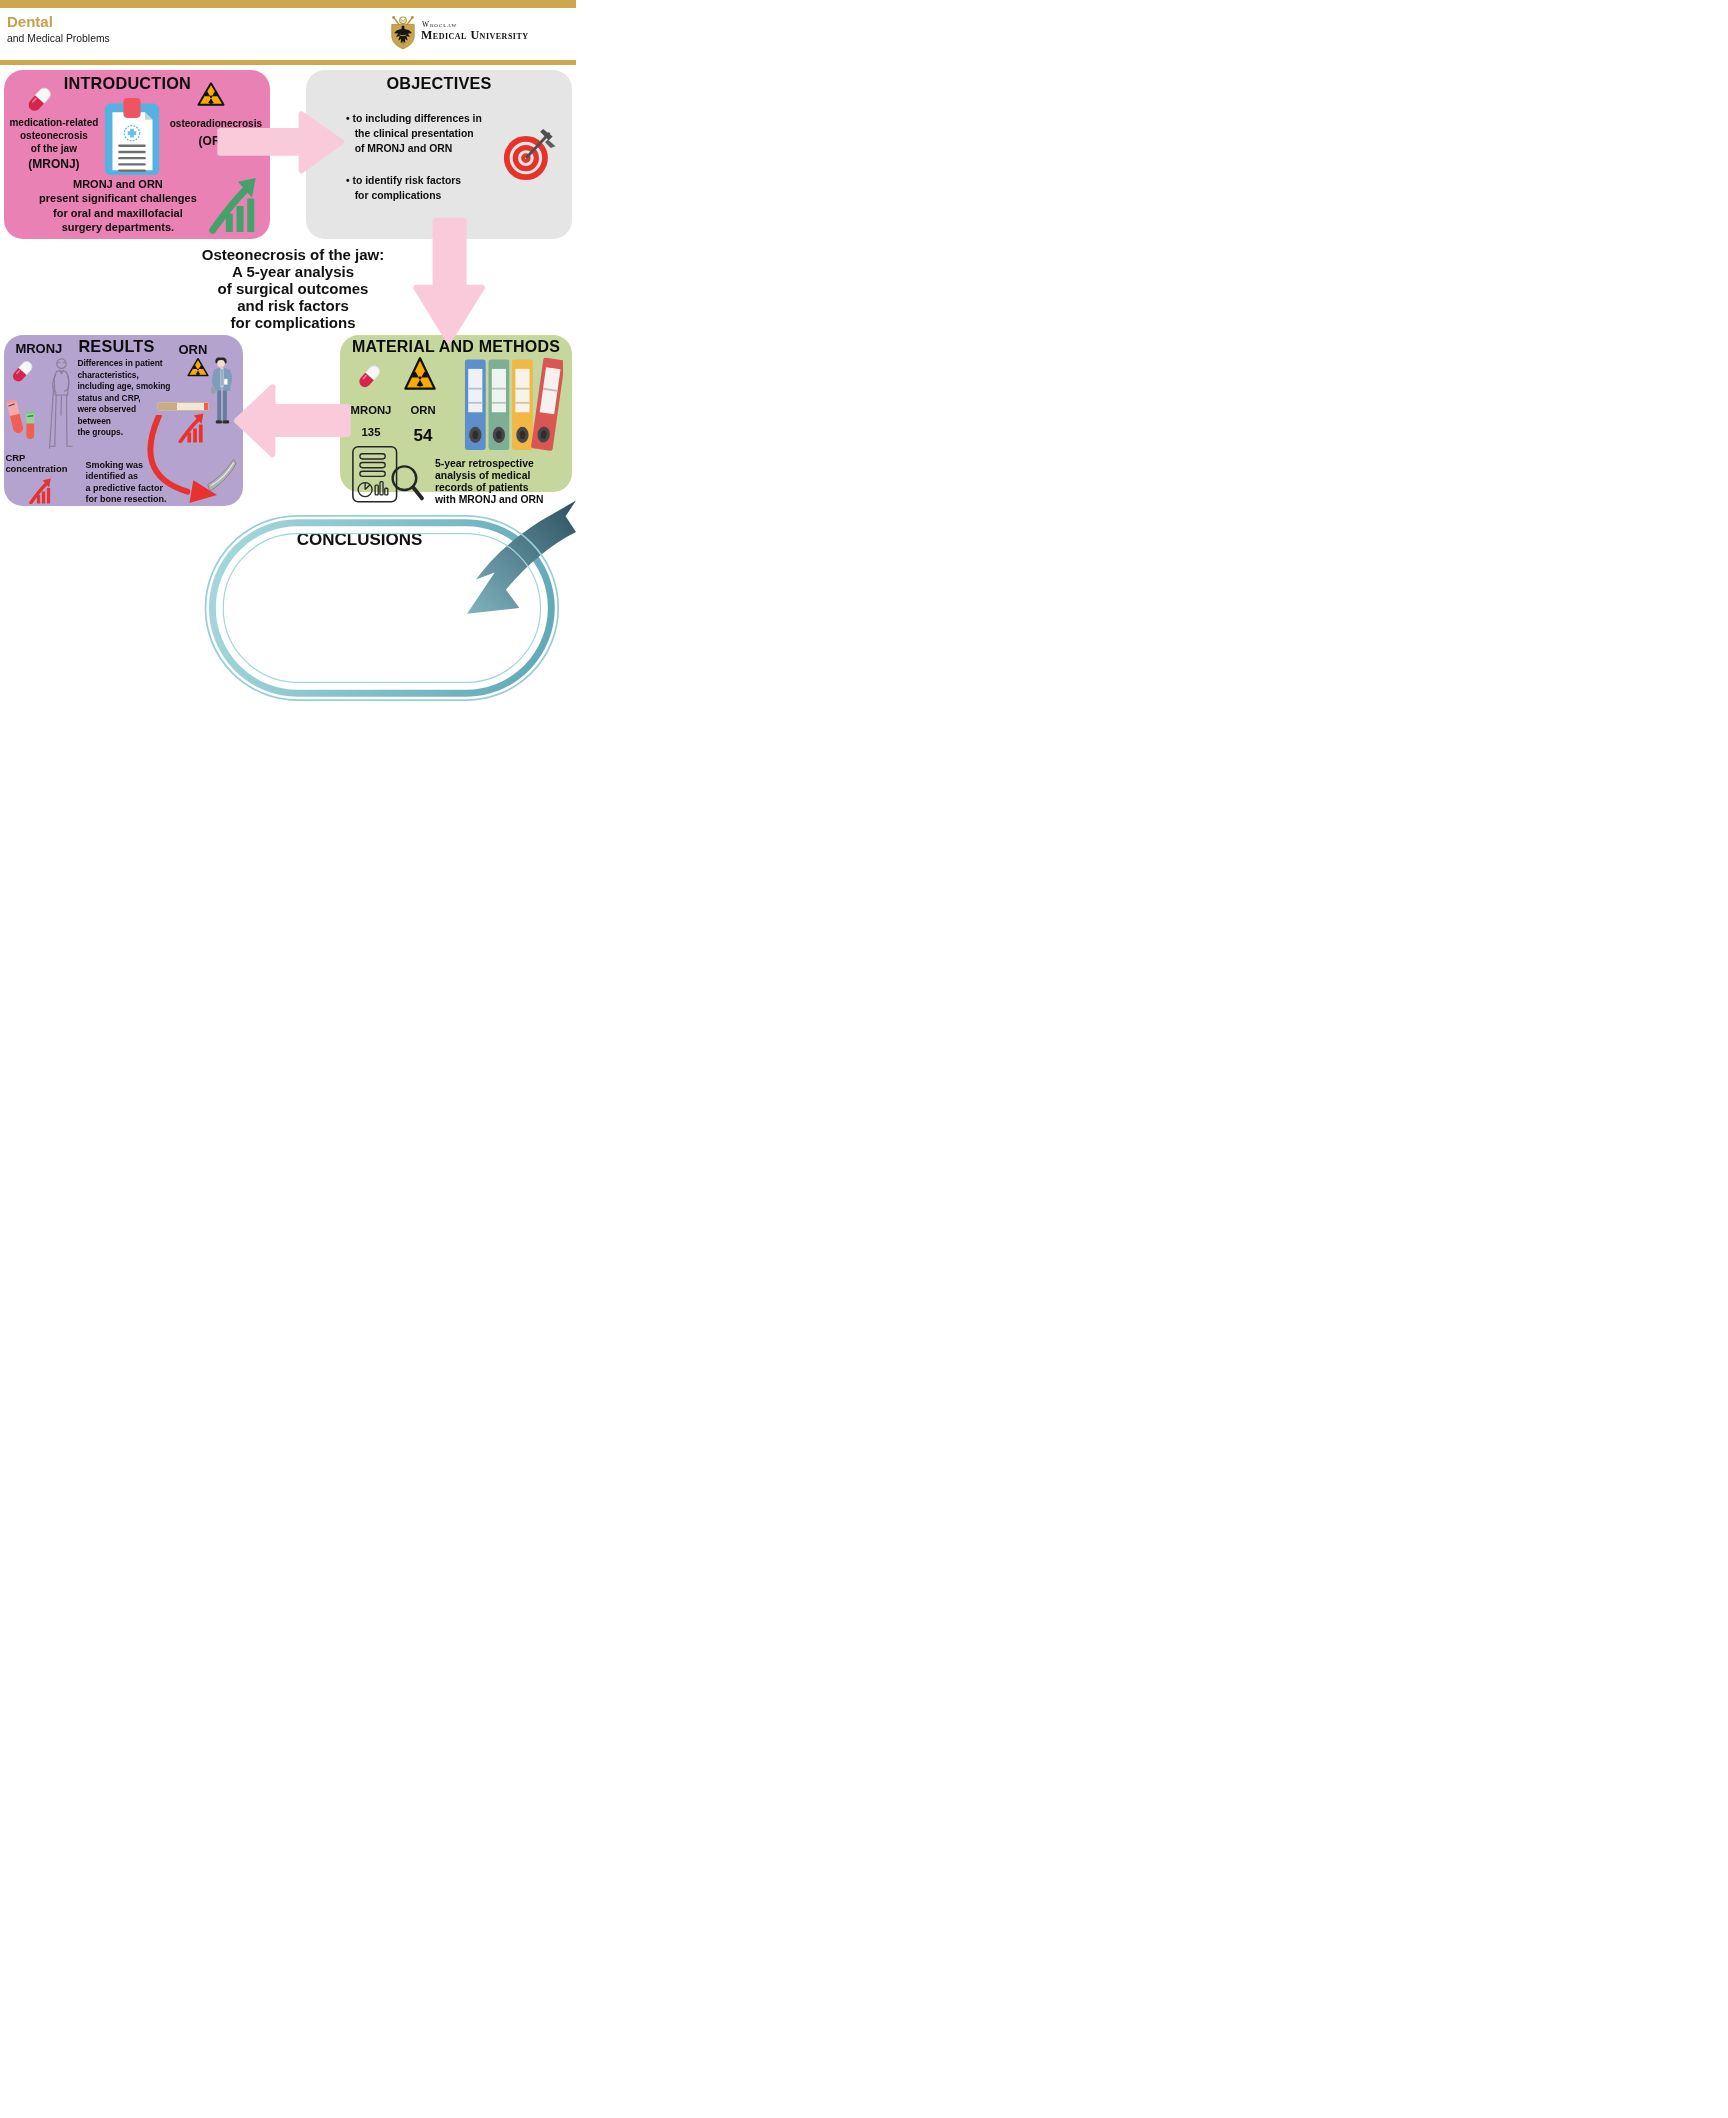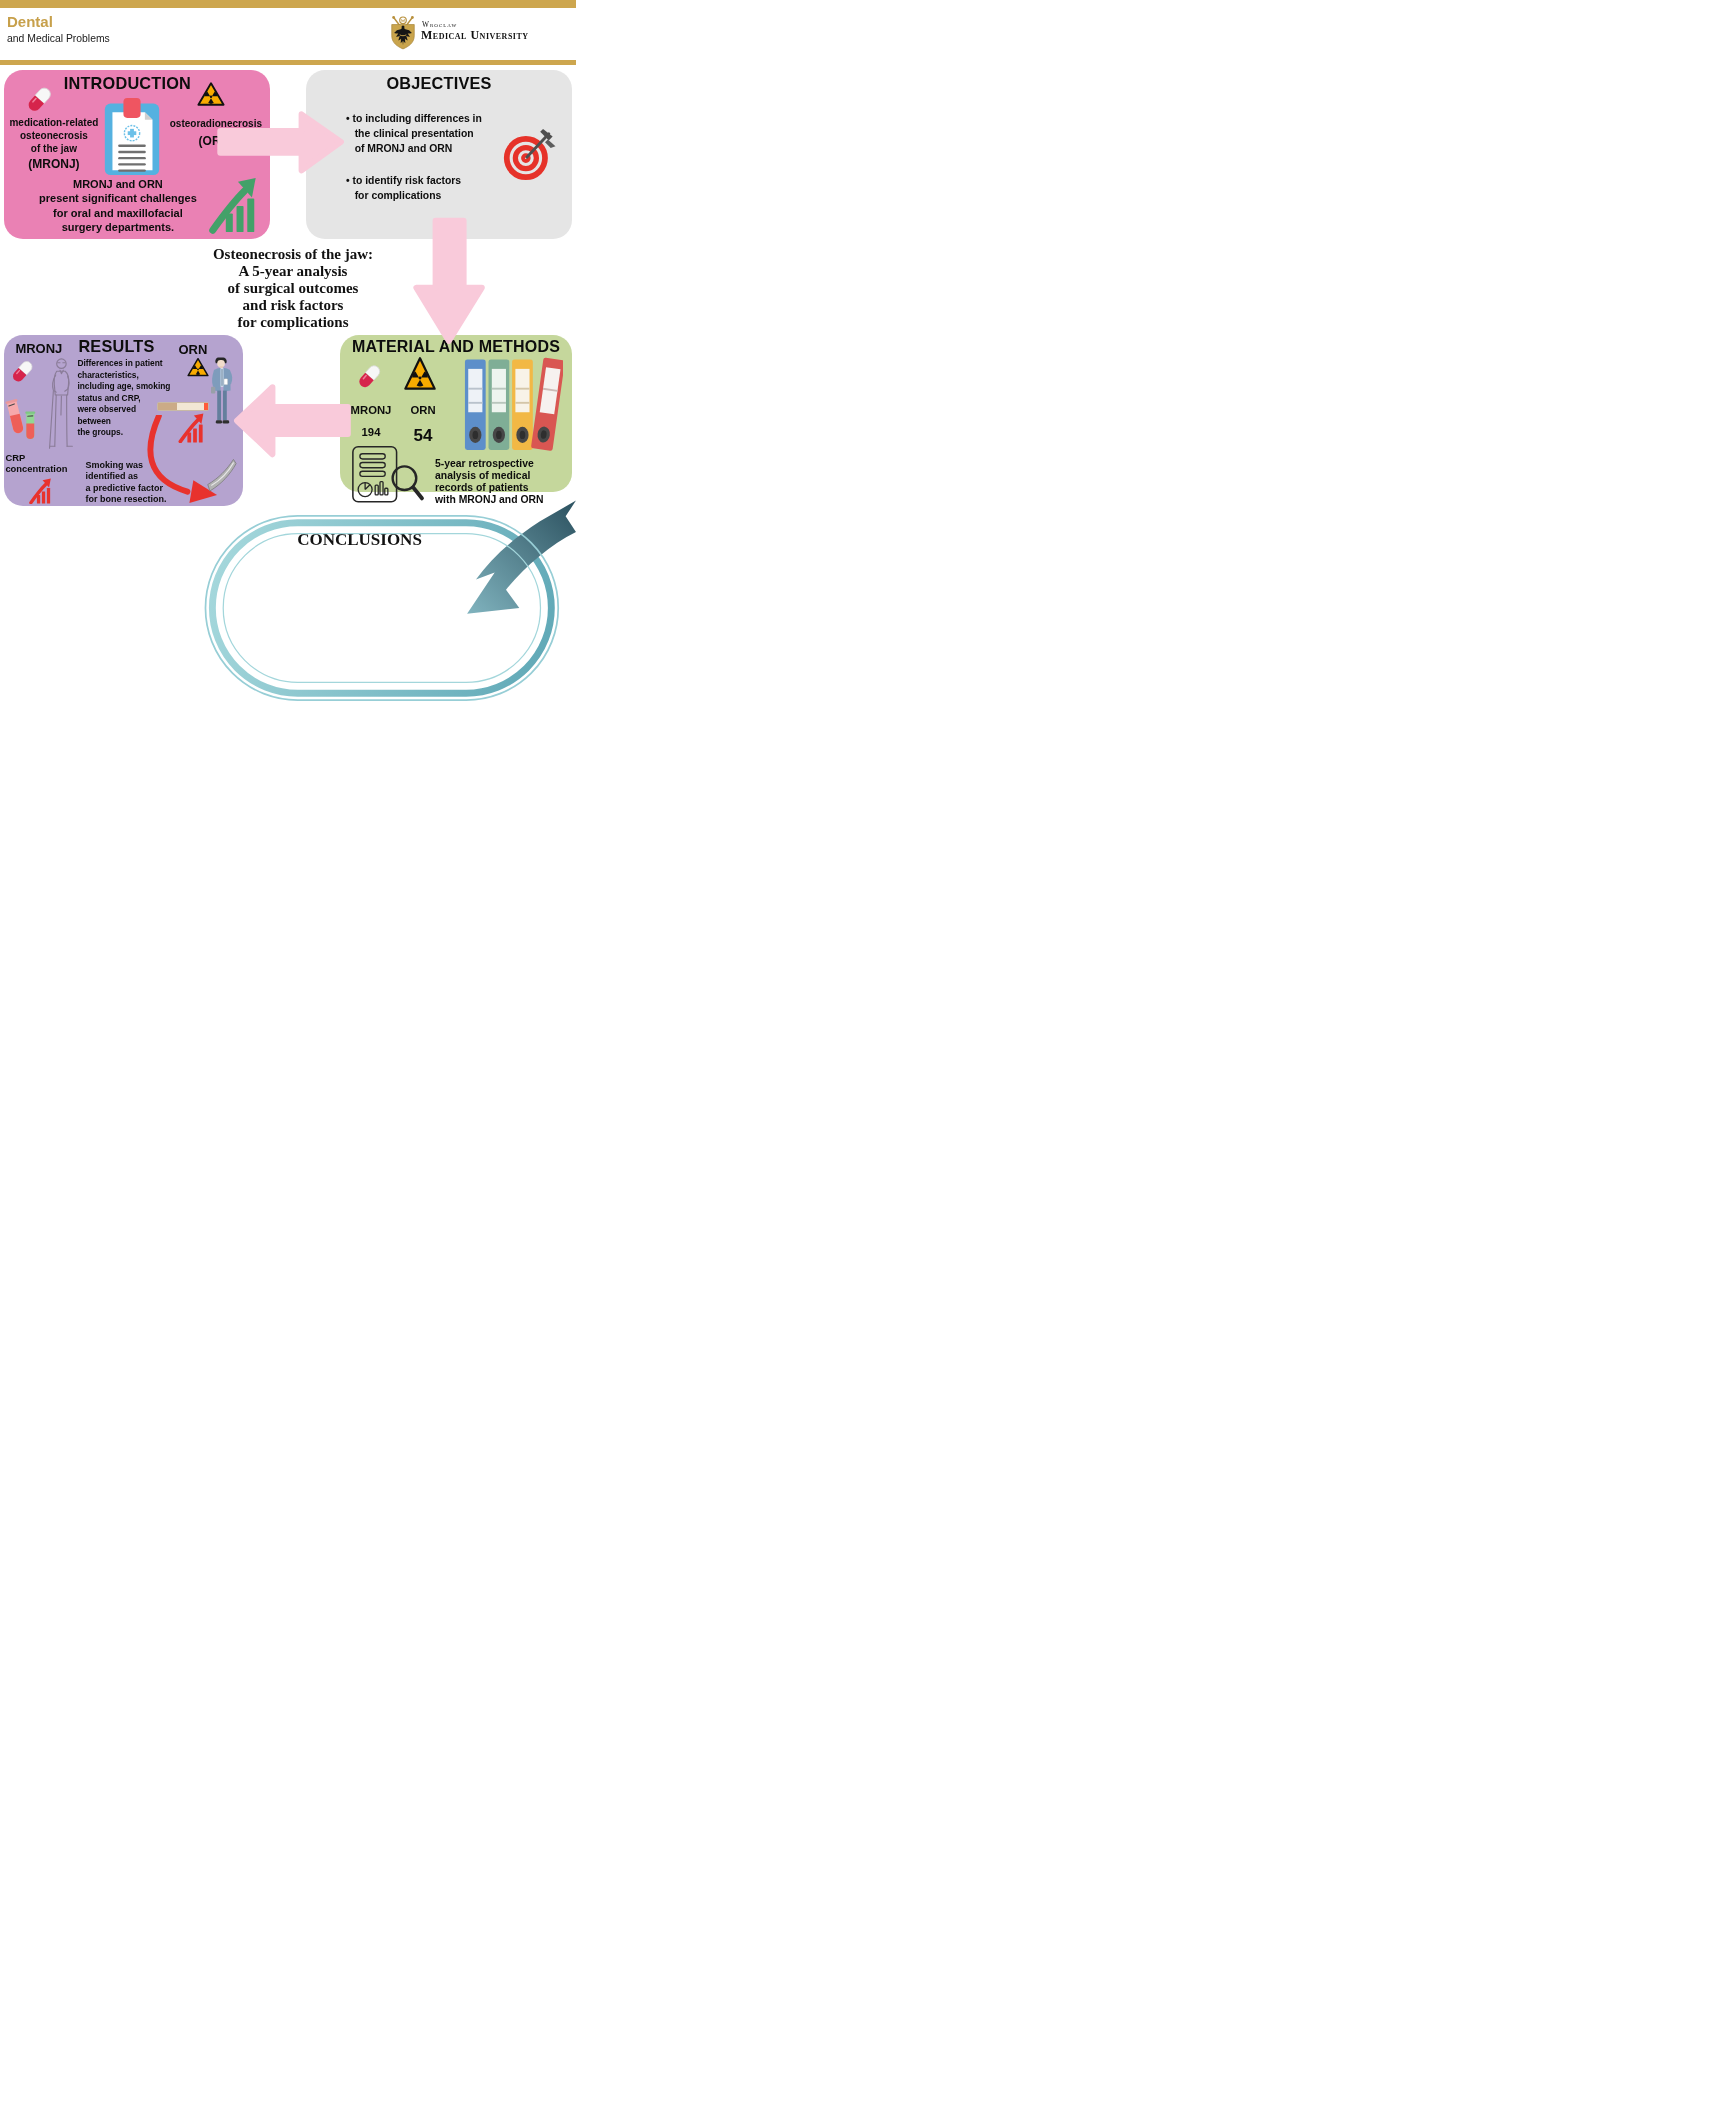--- a/index.html
+++ b/index.html
@@ -8,21 +8,21 @@
   .abs{position:absolute;}
   .pre{white-space:pre;}
   .bold{font-weight:bold;}
   .center{text-align:center;}
   .goldbar{position:absolute;left:0;width:576px;background:#cda64e;}
   .box{position:absolute;border-radius:19px;}
   .box-heading{position:absolute;font-weight:bold;font-size:16.3px;letter-spacing:0.2px;color:#0d0d0d;}
   .lbl{font-weight:bold;color:#0d0d0d;}
   svg{display:block;}
   .overlay{position:absolute;left:0;top:0;z-index:3;pointer-events:none;}
-  .content{z-index:2;font-family:Liberation Serif, serif;}
+  .content{z-index:2;}
 </style>
 </head>
 <body>
 
 <div class="page">
 
   <div class="goldbar" style="top:0;height:8.4px;"></div>
 
   <div class="abs" style="left:7px;top:13px;color:#C7A04B;font-size:15px;font-weight:bold;">Dental</div>
   <div class="abs" style="left:7px;top:33px;color:#1a1a1a;font-size:10.4px;">and Medical Problems</div>
@@ -272,21 +272,21 @@
       <path d="M30,4 L56,58 L4,58 Z" fill="#f8ab00" stroke="#111" stroke-width="4" stroke-linejoin="round"></path>
       <g fill="#111">
         <path d="M30,42 L36,52.4 A12,12 0 0 1 24,52.4 Z"></path>
         <path d="M32,38 L38,27.6 A12,12 0 0 1 44,38 Z"></path>
         <path d="M28,38 L16,38 A12,12 0 0 1 22,27.6 Z"></path>
         <circle cx="30" cy="39" r="2.6"></circle>
       </g>
     </svg>
 
     <div class="abs lbl center" style="left:4px;top:69px;width:54px;font-size:11.3px;">MRONJ</div>
-    <div class="abs lbl center" style="left:4px;top:91px;width:54px;font-size:11.3px;">194</div>
+    <div class="abs lbl center" style="left:4px;top:91px;width:54px;font-size:11.3px;">135</div>
     <div class="abs lbl center" style="left:62px;top:69px;width:42px;font-size:11.3px;">ORN</div>
     <div class="abs lbl center" style="left:62px;top:91px;width:42px;font-size:17px;">54</div>
 
     <svg class="abs" style="left:124px;top:20px;" width="99" height="98" viewBox="0 0 210 205">
       <g>
         <rect x="2" y="8" width="44" height="192" rx="5" fill="#5d8fca"></rect>
         <rect x="9" y="28" width="30" height="92" fill="#eef2f7"></rect>
         <rect x="9" y="68" width="30" height="4" fill="#b9c2cc"></rect>
         <rect x="9" y="98" width="30" height="4" fill="#b9c2cc"></rect>
         <ellipse cx="24" cy="168" rx="13" ry="17" fill="#474747"></ellipse>

